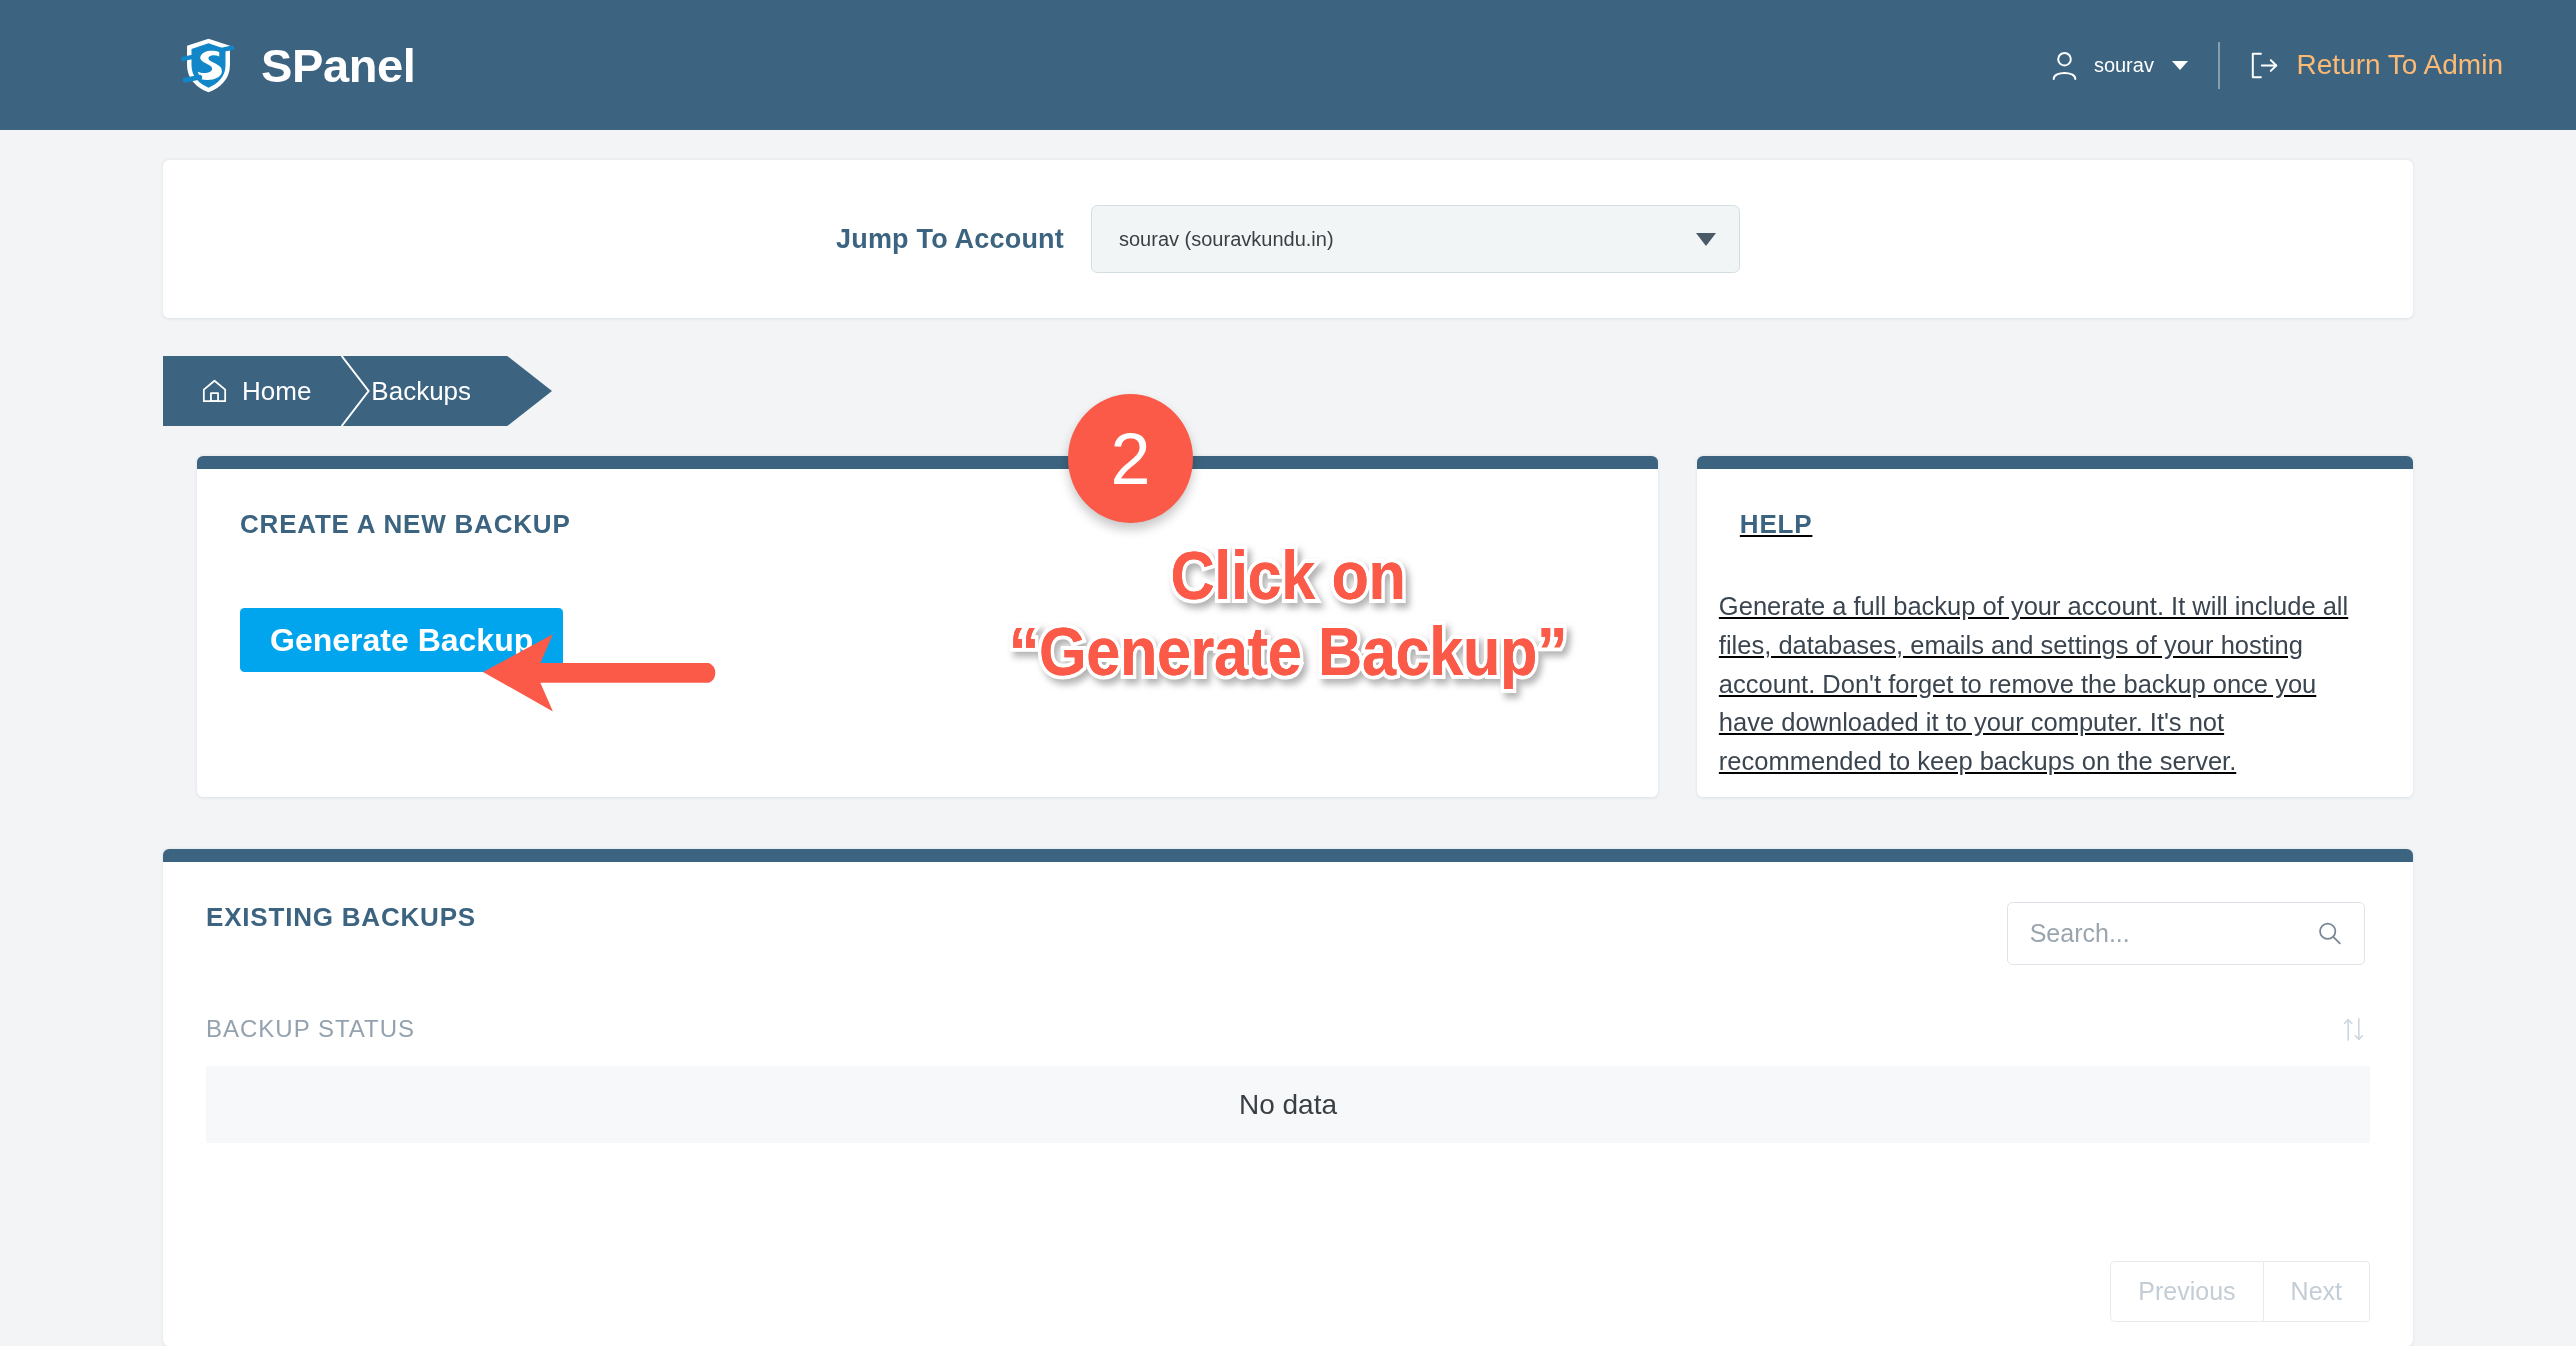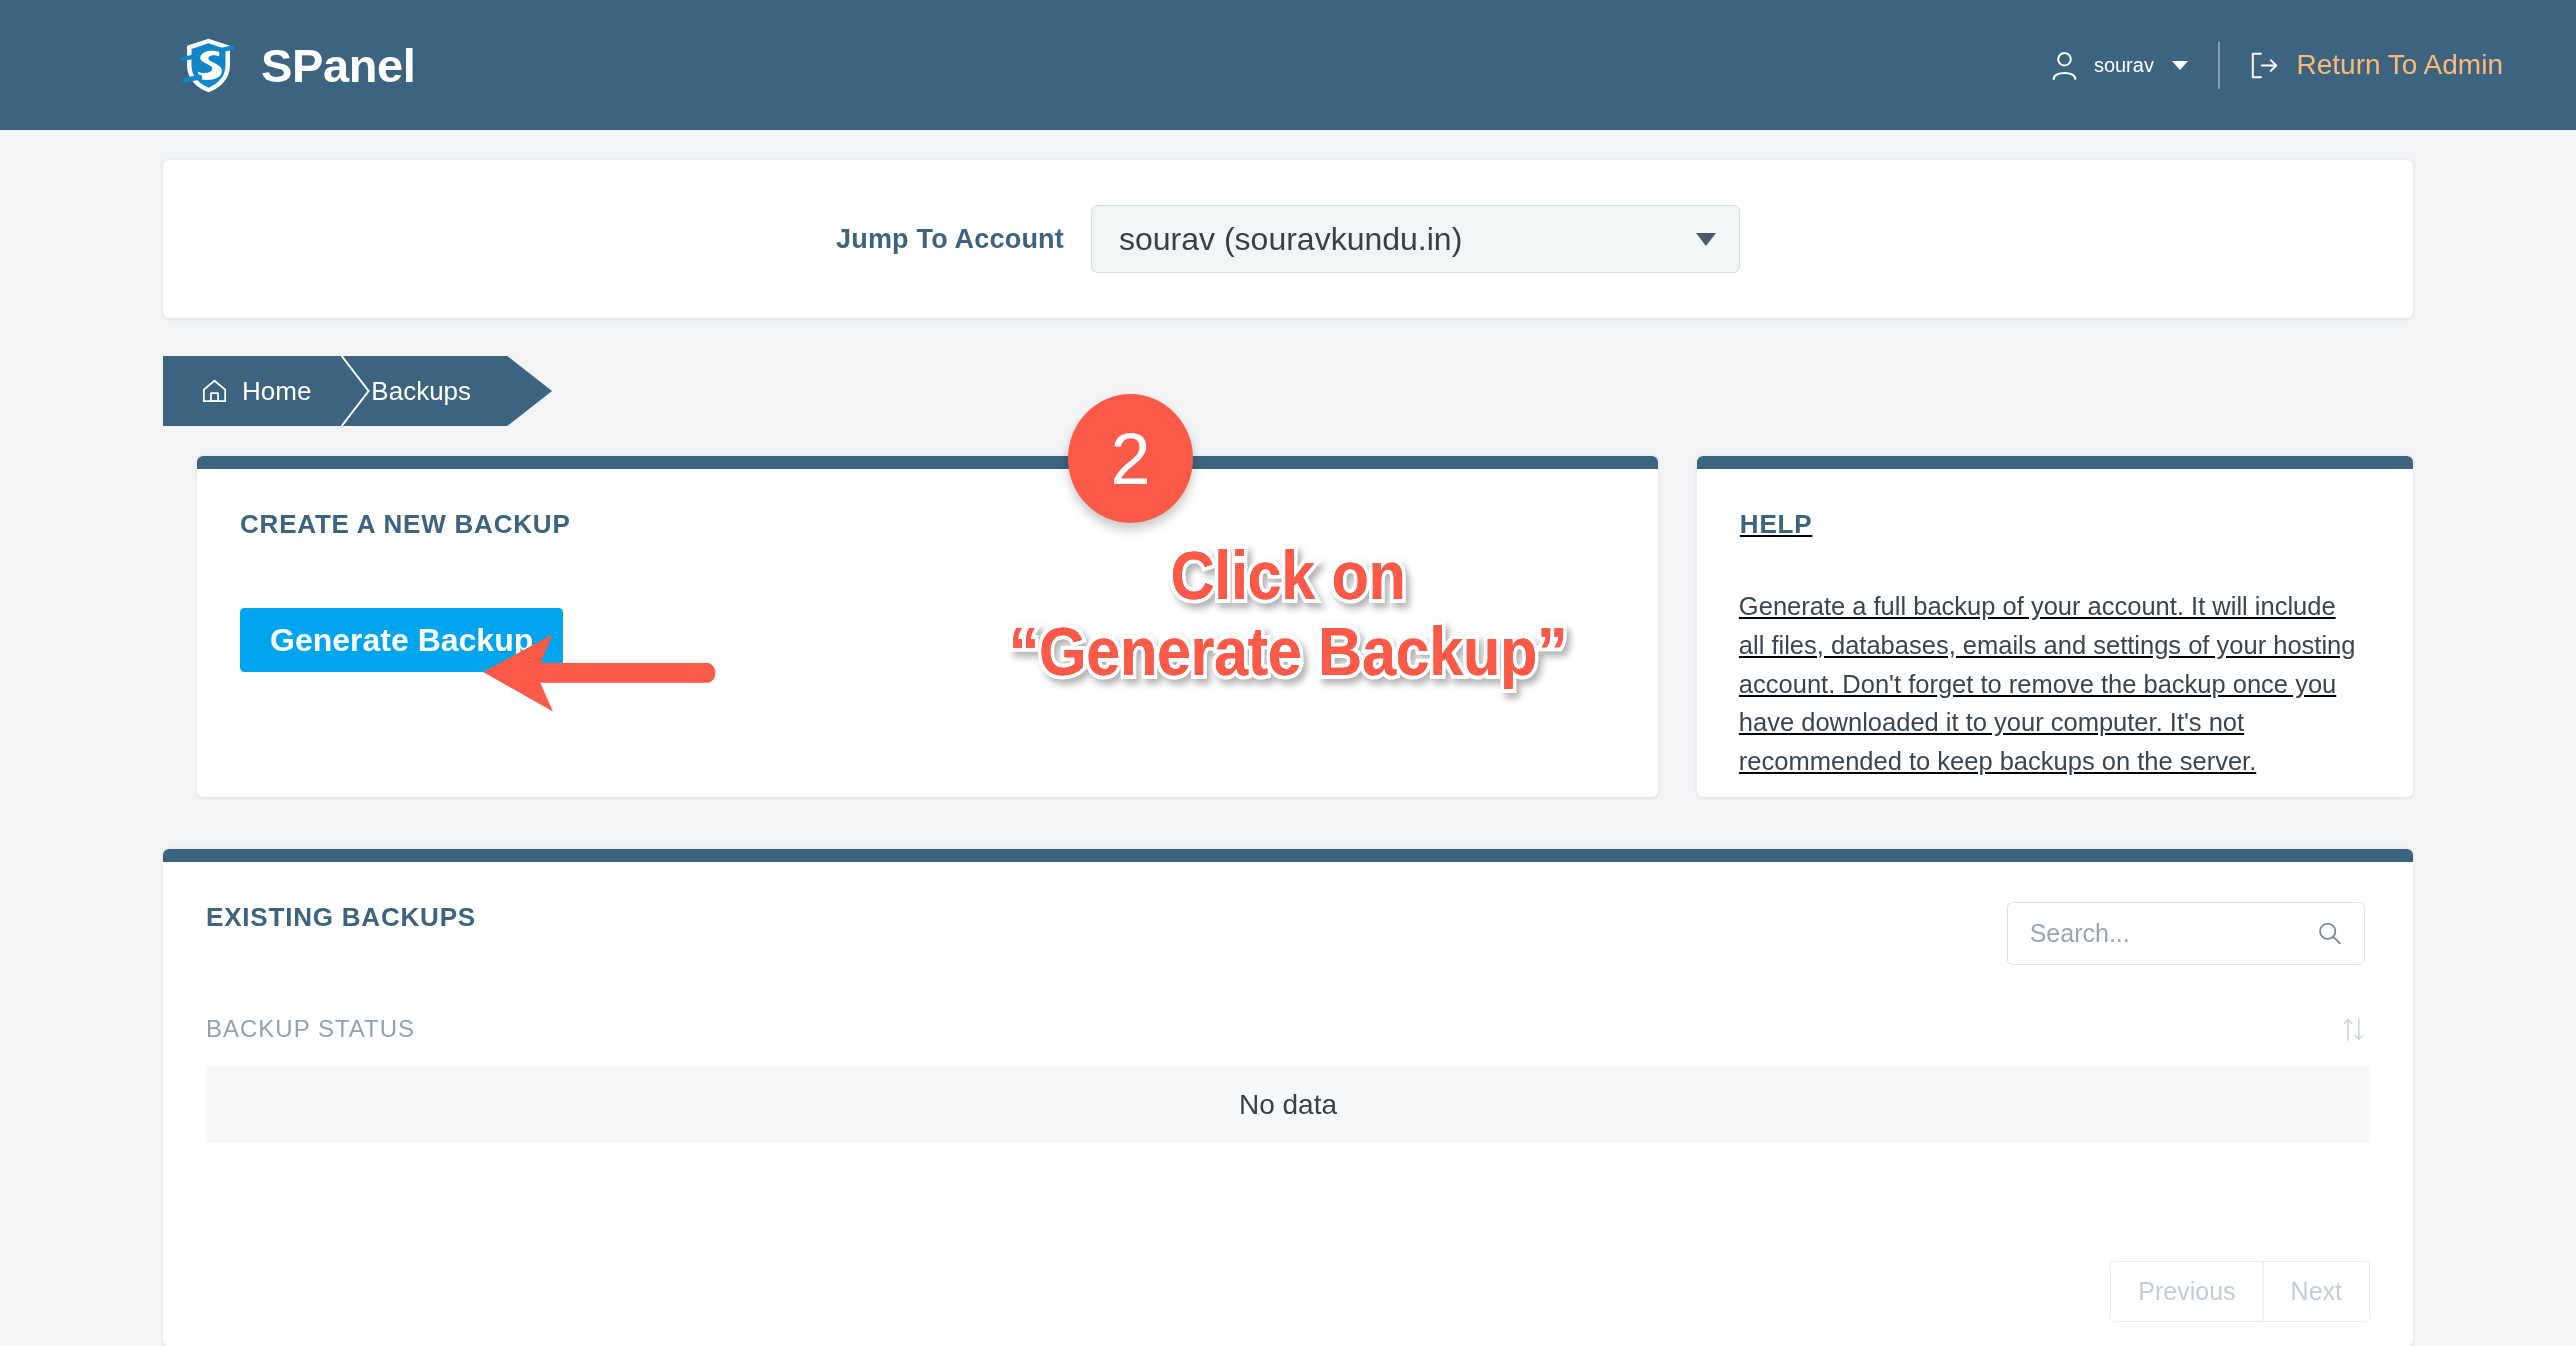--- a/index.html
+++ b/index.html
@@ -84,21 +84,21 @@
     width: 649px;
     height: 68px;
     background: #f2f5f6;
     border: 0.9px solid #d3dee3;
     border-radius: 6.3px;
     display: flex;
     align-items: center;
     justify-content: space-between;
     padding: 0 23px 0 27px;
     color: #3a3f44;
-    font-size: 32px;
+    font-size: 20px;
   }
   .select-caret {
     width: 0; height: 0;
     border-left: 10.7px solid transparent;
     border-right: 10.7px solid transparent;
     border-top: 13.4px solid #4a5a66;
   }
 
   
   .crumbs {
@@ -167,21 +167,21 @@
     font-weight: 600;
     height: 64px;
     padding: 0 30px;
     cursor: pointer;
     display: inline-block;
   }
   .help-body {
     color: #3b4550;
     font-size: 25.5px;
     line-height: 1.52;
-    padding: 47px 50px 0 42px;
+    padding: 47px 50px 0 22px;
   }
 
   
   .panel-existing {
     margin-top: 52px;
     width: 100%;
     height: 497px;
     position: relative;
   }
   .existing-head {

